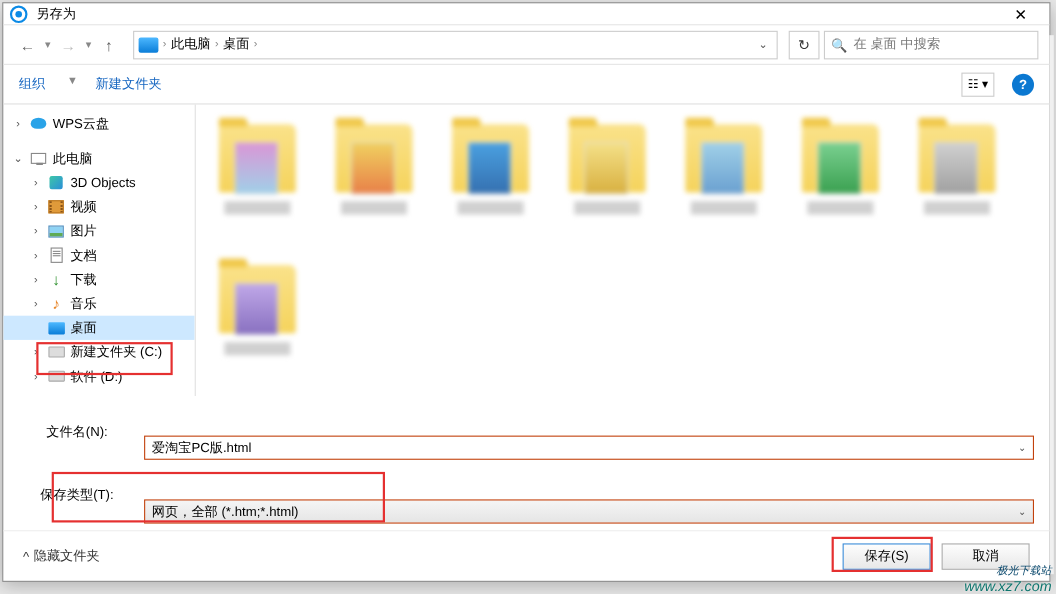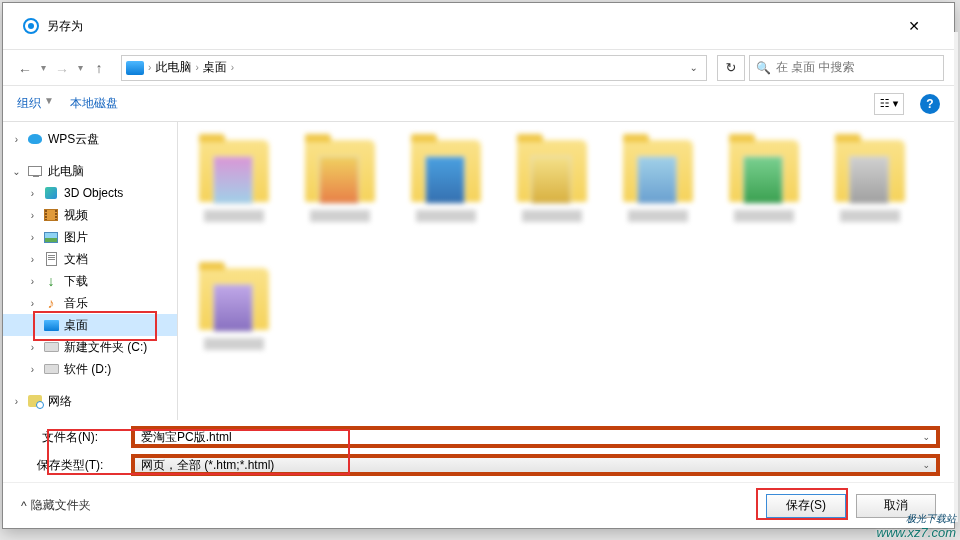--- a/index.html
+++ b/index.html
@@ -1,34 +1,34 @@
 <!DOCTYPE html>
 <html><head>
   <meta charset="utf-8">
   <style>
     * { margin: 0; padding: 0; box-sizing: border-box; font-family: "Microsoft YaHei", "Segoe UI", sans-serif; }
     body { background: #e8e8e8; width: 960px; height: 540px; overflow: hidden; position: relative; }
     .dialog { position: absolute; top: 2px; left: 2px; width: 953px; height: 527px; background: #fff; border: 1px solid #888; box-shadow: 0 4px 16px rgba(0,0,0,.25); display: flex; flex-direction: column; }
-    .titlebar { height: 47px; display: flex; align-items: center; padding: 0 20px; border-bottom: 1px solid #e5e5e5; font-size: 12px; }
+    .titlebar { height: 20px; display: flex; align-items: center; padding: 0 6px; border-bottom: 1px solid #e5e5e5; font-size: 12px; }
     .titlebar .app-ico { width: 16px; height: 16px; border-radius: 50%; border: 2px solid #0b8ae6; margin-right: 8px; position: relative; }
     .titlebar .app-ico::after { content:''; position:absolute; width:6px; height:6px; border-radius:50%; background:#0b8ae6; top:3px; left:3px;}
     .titlebar .title { flex: 1; }
     .titlebar .close { width: 40px; height: 28px; display: flex; align-items: center; justify-content: center; font-size: 14px; cursor: pointer; }
     .navbar { height: 36px; display: flex; align-items: center; padding: 0 10px; gap: 4px; border-bottom: 1px solid #e5e5e5; }
     .nav-btn { width: 24px; height: 24px; display: flex; align-items: center; justify-content: center; color: #606060; cursor: pointer; font-size: 14px; }
     .nav-btn.disabled { color: #bbb; }
     .chev { font-size:10px; color:#888; }
     .breadcrumb { flex: 1; height: 26px; border: 1px solid #ccc; background: #fff; margin: 0 6px; display: flex; align-items: center; font-size: 12px; padding: 0 4px; gap: 4px; }
     .bc-ico { width: 18px; height: 14px; background: linear-gradient(#4db8ff,#0a7dd8); border-radius: 2px; position: relative; }
     .bc-sep { color: #888; font-size: 10px; }
     .bc-drop { margin-left:auto; color:#555; font-size:10px; padding: 0 4px;}
     .refresh-btn { width: 28px; height: 26px; border: 1px solid #ccc; display: flex; align-items: center; justify-content: center; font-size: 13px; color:#333; cursor: pointer; }
     .searchbar { width: 195px; height: 26px; border: 1px solid #ccc; display: flex; align-items: center; padding: 0 6px; font-size: 12px; color: #777; gap: 5px; }
     .toolbar { height: 36px; display: flex; align-items: center; padding: 0 14px; gap: 16px; border-bottom: 1px solid #e0e0e0; font-size: 12px; }
-    .tool-link { color: #1565c0; cursor: pointer; display:flex; align-items:flex-start; gap:3px;}
+    .tool-link { color: #1565c0; cursor: pointer; display:flex; align-items:flex-start; gap:20px;}
     .tool-spacer { flex: 1; }
     .view-btn { width:30px; height:22px; border:1px solid #ccc; display:flex; align-items:center; justify-content:center; font-size:11px; cursor:pointer;}
     .help-btn { width:20px; height:20px; border-radius:50%; background:#0b78d1; color:#fff; display:flex; align-items:center; justify-content:center; font-size:12px; font-weight:bold; cursor:pointer;}
     .body { flex: 1; display: flex; min-height: 0; }
     .tree { width: 175px; border-right: 1px solid #e0e0e0; padding: 6px 0; font-size: 12px; overflow: hidden; }
     .tree-item { height: 22px; display: flex; align-items: center; padding-left: 8px; gap: 4px; cursor: pointer; white-space: nowrap; position: relative;}
     .tree-item.lvl1 { padding-left: 24px; }
     .tree-item .arr { width: 11px; font-size: 10px; color: #555; text-align:center;}
     .tree-item .ico { width: 18px; height: 16px; display: flex; align-items: center; justify-content: center; }
     .tree-item.selected { background: #cde8ff; }
@@ -49,21 +49,21 @@
     .ic-net { width:14px; height:12px; background:#e8d46a; border-radius:2px; position:relative;}
     .ic-net::after{content:'';position:absolute;width:6px;height:6px;border:1px solid #2a8fd8;border-radius:50%;bottom:-2px;right:-2px;background:#fff;}
     .content { flex: 1; padding: 10px 6px; overflow: hidden; display: flex; flex-wrap: wrap; align-content: flex-start; gap: 8px 6px; }
     .thumb { width: 100px; height: 120px; display: flex; flex-direction: column; align-items: center; gap: 2px; filter: blur(2.5px); }
     .thumb .fold { width: 70px; height: 62px; background: linear-gradient(#fae28a,#f5d35c); border-radius: 2px 6px 2px 2px; position: relative; margin-top: 8px;}
     .thumb .fold::before{content:'';position:absolute;top:-6px;left:0;width:26px;height:8px;background:#f0c84a;border-radius:2px 4px 0 0;}
     .thumb .fold .ov { position:absolute; bottom:-2px; left:14px; width:40px; height:48px; background:#fff; border:1px solid #ddd;}
     .thumb .lbl { width: 60px; height: 12px; background: #d0d0d0; margin-top: 6px;}
     .fields { padding: 6px 14px; display: grid; grid-template-columns: 110px 1fr; gap: 6px 4px; align-items: center; font-size: 12px; }
     .fields label { text-align: center; padding-right: 4px; }
-    .field-in { height: 22px; border: 4px solid #c2410c; background:#fff; padding: 0 6px; font-size: 12px; display:flex; align-items:center; justify-content:space-between;}
+    .field-in { height: 22px; border: 1px solid #c2410c; background:#fff; padding: 0 6px; font-size: 12px; display:flex; align-items:center; justify-content:space-between;margin-top:30px;}
     .combo { background: linear-gradient(#f5f5f5,#e5e5e5); justify-content: space-between; }
     .field-drop { color:#555; font-size:9px;}
     .footer { height: 46px; display: flex; align-items: center; padding: 0 18px; gap: 10px; border-top: 1px solid #eee;}
     .foldup { display:flex; align-items:center; gap:4px; font-size:12px; color:#333; cursor:pointer;}
     .footer .sp { flex:1; }
     .btn { min-width: 80px; height: 24px; border: 1px solid #aaa; background: linear-gradient(#fdfdfd,#e8e8e8); font-size: 12px; cursor: pointer; display:flex; align-items:center; justify-content:center;}
     .btn.primary { border-color: #3a8bd8; }
     .hl-tree { position:absolute; border: 2px solid #e53030; pointer-events:none; }
     .hl-fields { position:absolute; border: 2px solid #e53030; pointer-events:none; }
     .hl-btn { position:absolute; border: 2px solid #e53030; pointer-events:none; }
@@ -102,21 +102,21 @@
       <span>🔍</span>
       <span>在 桌面 中搜索</span>
     </div>
   </div>
 
   <div class="toolbar">
     <span class="tool-link">
         <span>组织</span>
         <span class="chev">▼</span>
       </span>
-    <span class="tool-link">本地磁盘</span>
+    <span class="tool-link">新建文件夹</span>
     <span class="tool-spacer"></span>
     <span class="view-btn">☷ ▾</span>
     <span class="help-btn">?</span>
   </div>
 
   <div class="body">
     <div class="tree">
       <div class="tree-item">
           <span class="arr">›</span>
           <span class="ico">

